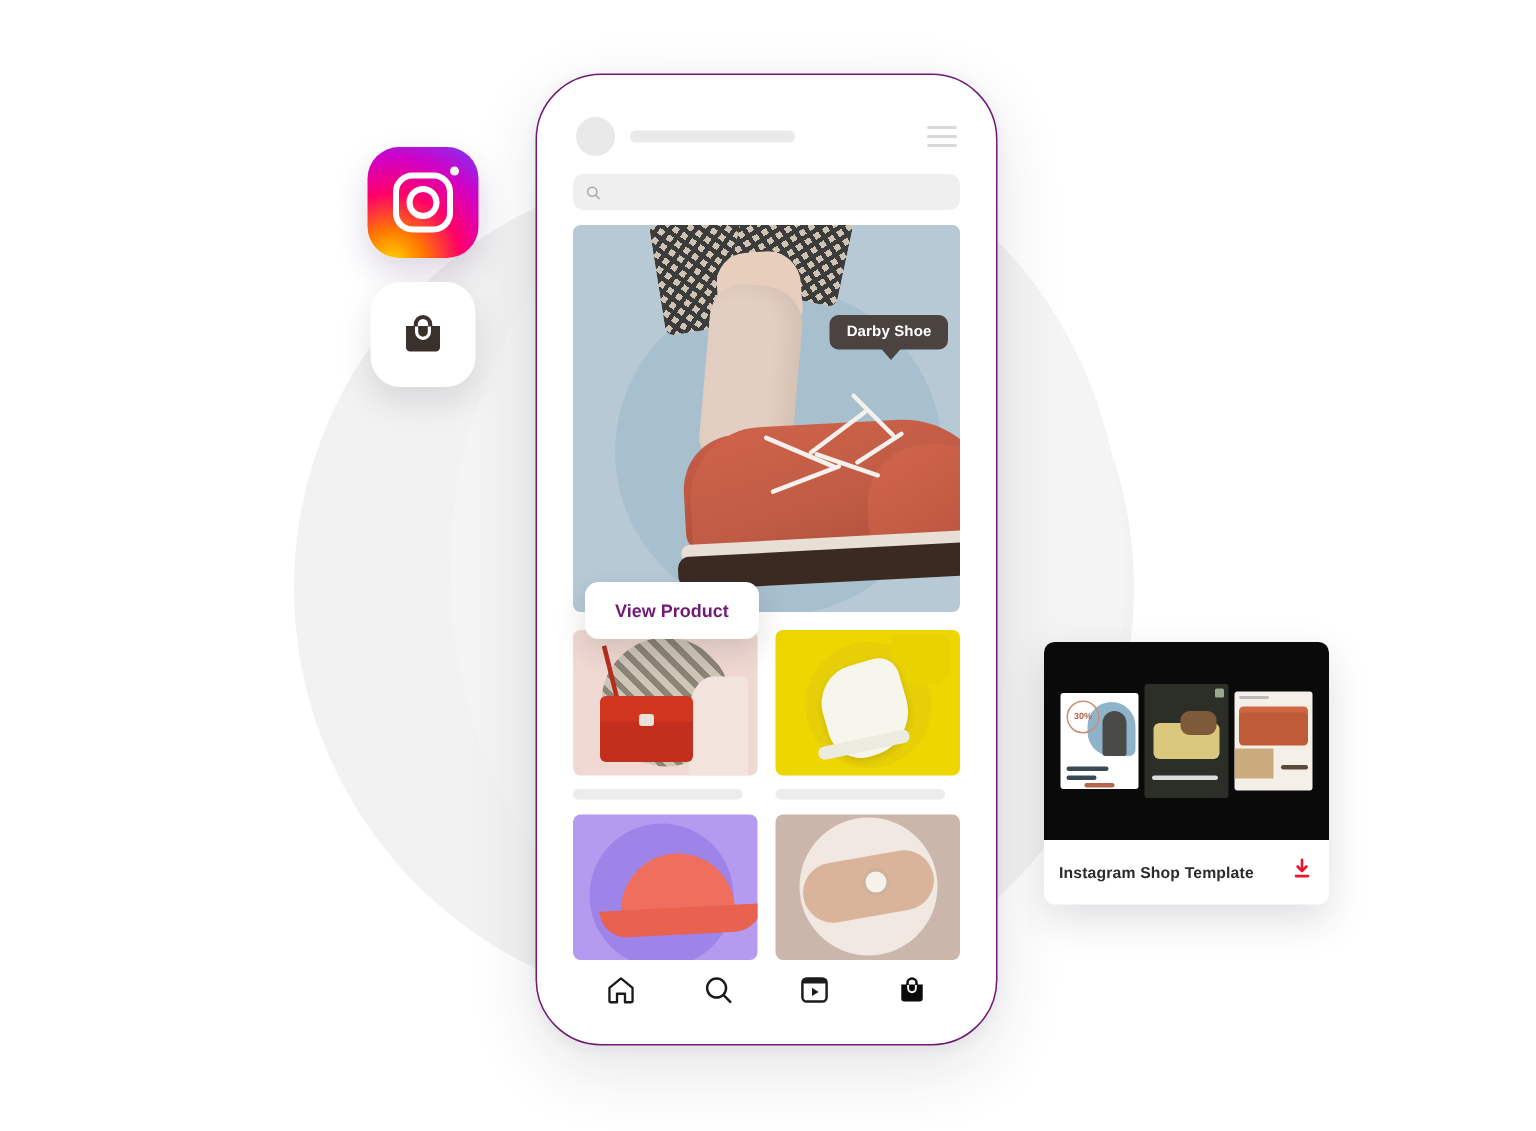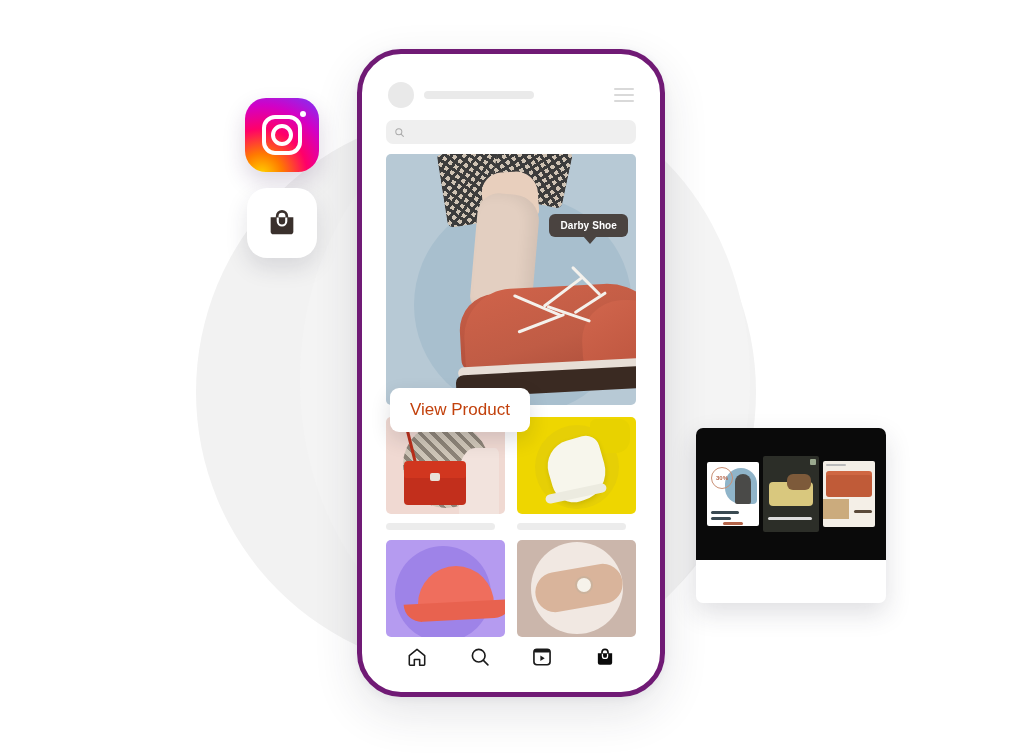--- a/index.html
+++ b/index.html
@@ -22,21 +22,21 @@
     background:#f4f4f4;
   }
 
   
   .phone{
     position:absolute; left:357px; top:49px;
     width:308px; height:648px;
     background:#ffffff;
     border-radius:44px;
     box-shadow:0 16px 46px rgba(40,40,60,.12), 0 2px 10px rgba(40,40,60,.06);
-    border:5px solid #701a75;
+    border:1px solid #701a75;
     padding:10px;
   }
   .phone-screen{
     position:relative; width:100%; height:100%;
     background:#fff; border-radius:36px; overflow:hidden;
     display:flex; flex-direction:column;
   }
 
   
   .app-header{
@@ -136,22 +136,22 @@
   .btn-checkout{
     position:absolute; left:319px; top:332px;
     background:#2f80f7; color:#fff;
     font-size:15px; font-weight:700;
     padding:14px 28px; border-radius:10px;
     box-shadow:0 8px 20px rgba(47,128,247,.30);
     border:none; cursor:pointer; z-index:9;
   }
   .btn-viewproduct{
     position:absolute; left:390px; top:388px;
-    background:#fff; color:#c2410c;
-    font-size:17px; font-weight:400;
+    background:#fff; color:#701a75;
+    font-size:12px; font-weight:700;
     padding:12px 20px; border-radius:9px;
     box-shadow:0 8px 20px rgba(30,30,40,.14);
     border:none; cursor:pointer; z-index:9;
   }
 
   
   .grid{ padding:12px 14px 0 14px; display:grid; grid-template-columns:1fr 1fr; gap:10px 12px;}
   .cell{ }
   .thumb{ height:97px; border-radius:5px; overflow:hidden; position:relative;}
   .capbar{ height:7px; width:92%; border-radius:4px; background:#ececec; margin-top:9px;}
@@ -412,15 +412,24 @@
           <div class="tag"></div>
       </div>
       <div class="tc-thumb c">
         <div class="hdr"></div>
           <div class="back"></div>
           <div class="sofa"></div>
           <div class="tan"></div>
           <div class="txt"></div>
       </div>
     </div>
+    <div class="tc-foot">
+      <span class="tc-label">Instagram Shop Template</span>
+      <span class="dl-icon">
+        <svg width="16" height="16" viewBox="0 0 24 24">
+          <path d="M12 3.2v10.4M12 14.6l-4.4-4.6M12 14.6l4.4-4.6" fill="none" stroke="#e8162f" stroke-width="2.6" stroke-linecap="round" stroke-linejoin="round"></path>
+          <line x1="6" y1="19.6" x2="18" y2="19.6" stroke="#e8162f" stroke-width="2.6" stroke-linecap="round"></line>
+        </svg>
+      </span>
+    </div>
   </div>
 
 </div>
 
 </body></html>

